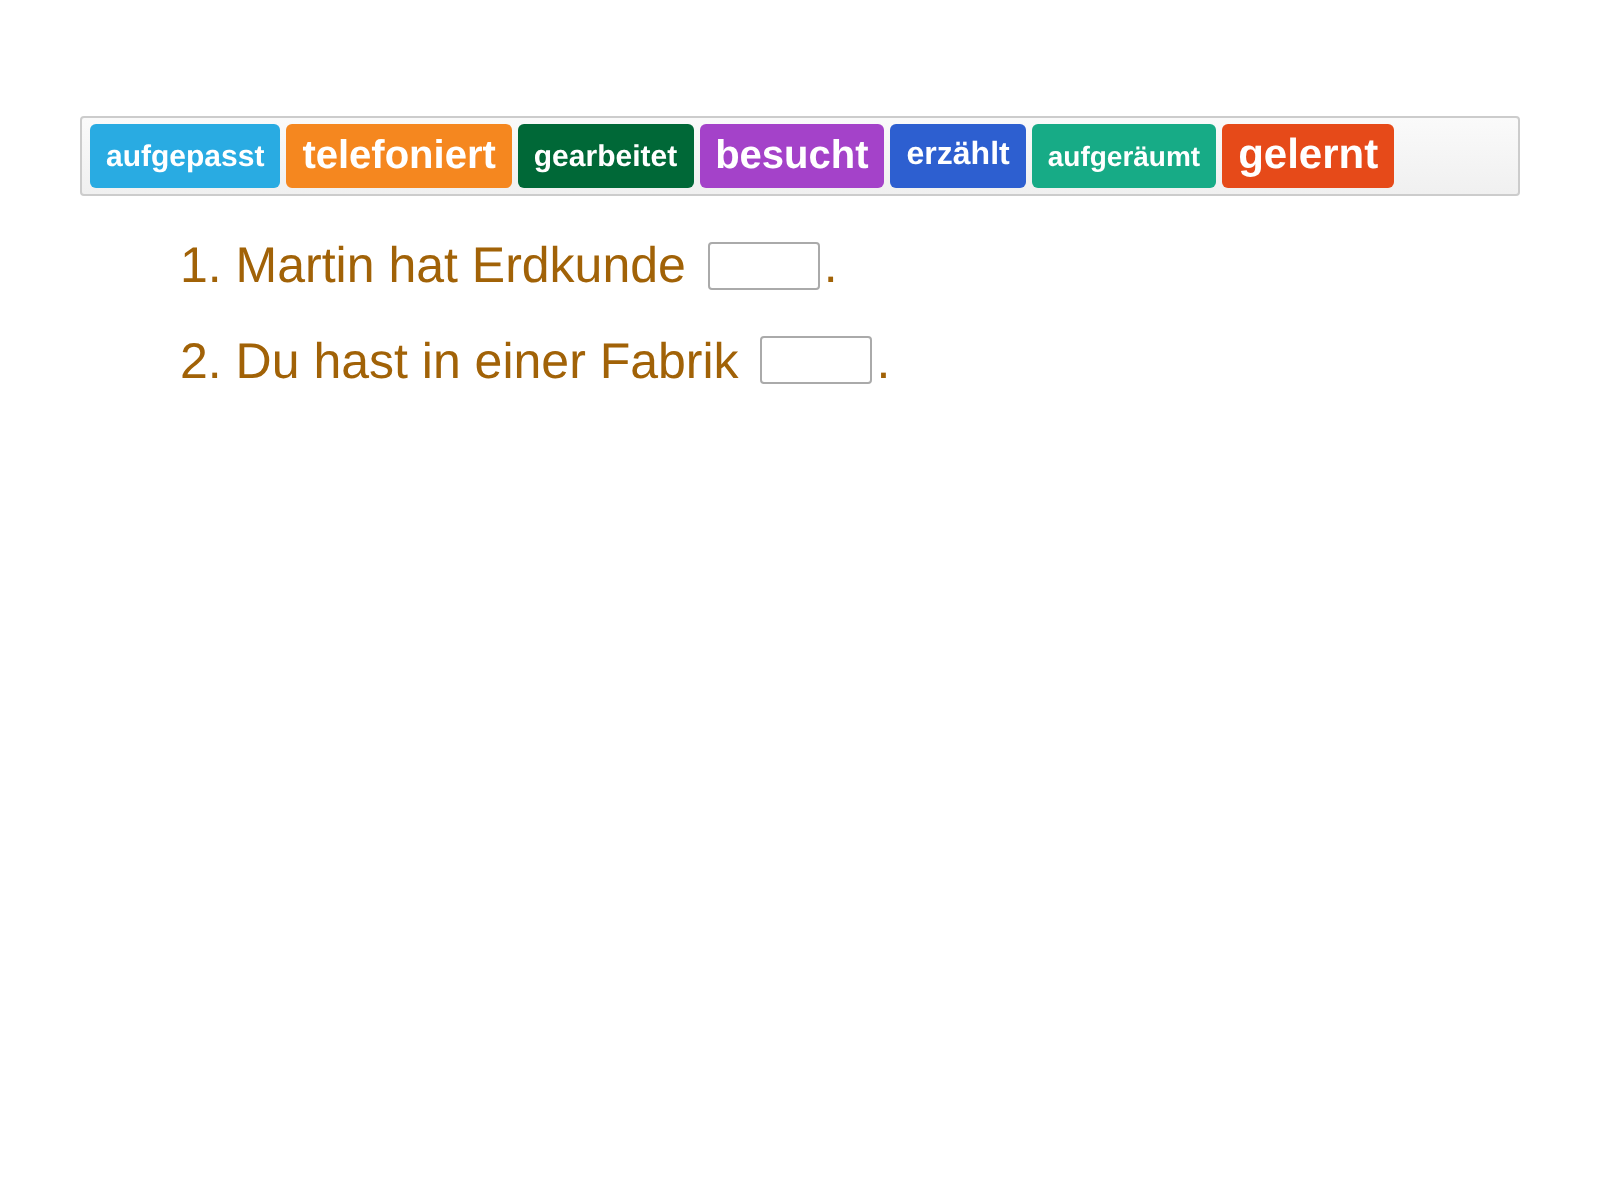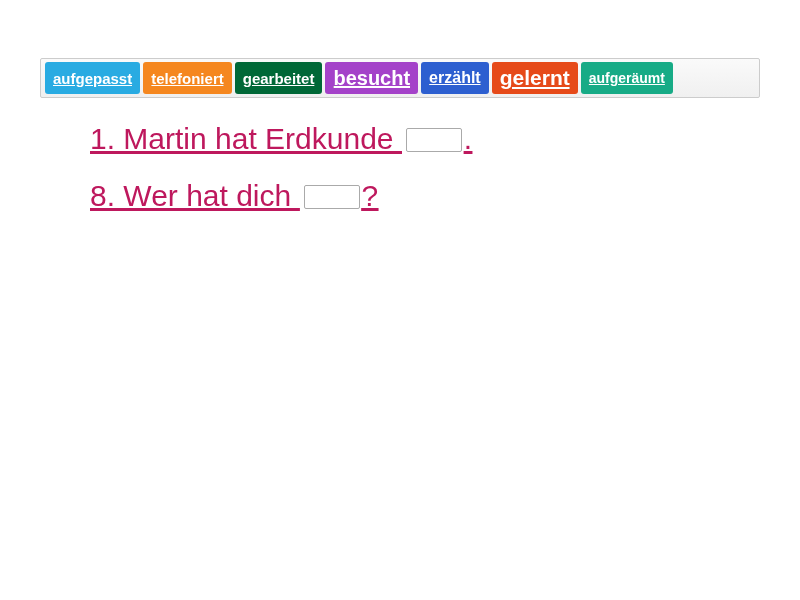--- a/index.html
+++ b/index.html
@@ -1,15 +1,15 @@
 <!DOCTYPE html>
 <html><head>
 <meta charset="utf-8">
 <style>
-  * { box-sizing: border-box; margin: 0; padding: 0; text-decoration: underline; }
+  * { box-sizing: border-box; margin: 0; padding: 0; }
   body {
     width: 800px;
     height: 600px;
     font-family: Verdana, Geneva, sans-serif;
     background: #fff;
     position: relative;
   }
   .word-bank {
     position: absolute;
     top: 58px;
@@ -31,22 +31,22 @@
     white-space: nowrap;
     display: flex;
     align-items: center;
     justify-content: center;
   }
   .sentences {
     position: absolute;
     top: 110px;
     left: 90px;
     right: 50px;
-    font-size: 30px;
-    color: #be185d;
+    font-size: 25px;
+    color: #a16207;
     line-height: 1.9;
   }
   .sentence {
     display: block;
   }
   .word {
     display: inline;
   }
   .blank {
     display: inline-block;
@@ -57,24 +57,24 @@
     vertical-align: middle;
     margin: 0 2px 3px 4px;
     border-radius: 2px;
   }
 </style>
 </head>
 <body>
 
 <div class="word-bank" id="word-bank">
     <div class="tile" style="background: rgb(41, 171, 226); font-size: 15px;">aufgepasst</div>
-    <div class="tile" style="background: rgb(245, 135, 31); font-size: 15px;">telefoniert</div>
+    <div class="tile" style="background: rgb(245, 135, 31); font-size: 20px;">telefoniert</div>
     <div class="tile" style="background: rgb(0, 104, 55); font-size: 15px;">gearbeitet</div>
     <div class="tile" style="background: rgb(164, 66, 201); font-size: 20px;">besucht</div>
     <div class="tile" style="background: rgb(45, 95, 208); font-size: 16px;">erzählt</div>
+    <div class="tile" style="background: rgb(23, 171, 134); font-size: 14px;">aufgeräumt</div>
     <div class="tile" style="background: rgb(230, 74, 25); font-size: 21px;">gelernt</div>
-    <div class="tile" style="background: rgb(23, 171, 134); font-size: 14px;">aufgeräumt</div>
   </div>
 
 <div class="sentences" id="sentences">
     <div class="sentence"><span class="word">1.  Martin  hat  Erdkunde  </span><span class="blank"></span><span class="word">.</span></div>
-    <div class="sentence"><span class="word">8.  Wer  hat  dich  </span><span class="blank"></span><span class="word">?</span></div>
+    <div class="sentence"><span class="word">2.  Du  hast  in  einer  Fabrik  </span><span class="blank"></span><span class="word">.</span></div>
   </div>
 
 </body></html>

